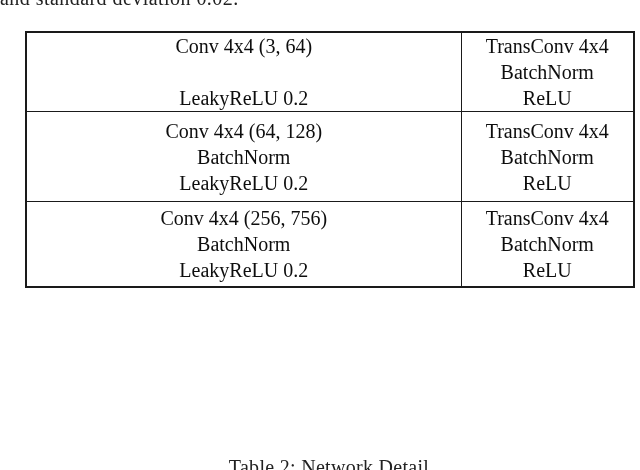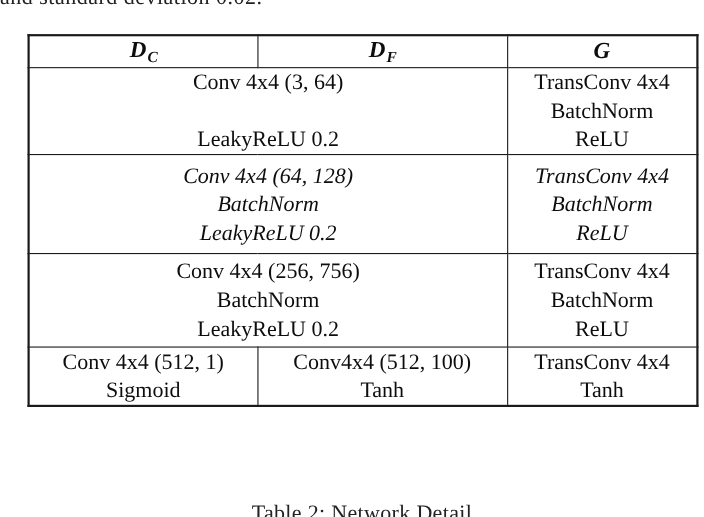--- a/index.html
+++ b/index.html
@@ -39,21 +39,21 @@
     border: 1.2px solid #1a1a1a;
     padding: 0;
     text-align: center;
     vertical-align: middle;
     font-size: 20px;
     line-height: 26px;
     color: #0d0d0d;
   }
   tr.hdr { height: 28px; }
   tr.r1  { height: 78px; }
-  tr.r2  { height: 90px; font-style: italic; }
+  tr.r2  { height: 90px; }
   tr.r3  { height: 80px; }
   tr.r4  { height: 85px; }
   tr.r5  { height: 53px; }
 
   .mhead {
     font-weight: bold;
     font-style: italic;
     font-size: 21px;
     line-height: 24px;
   }
@@ -92,31 +92,20 @@
 <div class="top-text">and standard deviation 0.02.</div>
 
 <table class="net">
   <colgroup>
     <col style="width:208px">
     <col style="width:227px">
     <col style="width:173px">
   </colgroup>
 
   <tbody>
-      <tr class="hdr">
-    <td>
-      <span class="mhead"><span>D</span><span class="msub">C</span></span>
-    </td>
-    <td>
-      <span class="mhead"><span>D</span><span class="msub">F</span></span>
-    </td>
-    <td>
-      <span class="mhead"><span>G</span></span>
-    </td>
-  </tr>
 
   <tr class="r1">
     <td colspan="2">
       <div class="tline">Conv 4x4 (3, 64)</div>
       <div class="tline"></div>
       <div class="tline">LeakyReLU 0.2</div>
     </td>
     <td>
       <div class="tline">TransConv 4x4</div>
       <div class="tline">BatchNorm</div>
@@ -144,30 +133,16 @@
       <div class="tline">BatchNorm</div>
       <div class="tline">LeakyReLU 0.2</div>
     </td>
     <td>
       <div class="tline">TransConv 4x4</div>
       <div class="tline">BatchNorm</div>
       <div class="tline">ReLU</div>
     </td>
   </tr>
 
-  <tr class="r5">
-    <td>
-      <div class="tline">Conv 4x4 (512, 1)</div>
-      <div class="tline">Sigmoid</div>
-    </td>
-    <td>
-      <div class="tline">Conv4x4 (512, 100)</div>
-      <div class="tline">Tanh</div>
-    </td>
-    <td>
-      <div class="tline">TransConv 4x4</div>
-      <div class="tline">Tanh</div>
-    </td>
-  </tr>
 </tbody>
   </table>
 
 <div class="caption">Table 2: Network Detail</div>
 
 </body></html>

